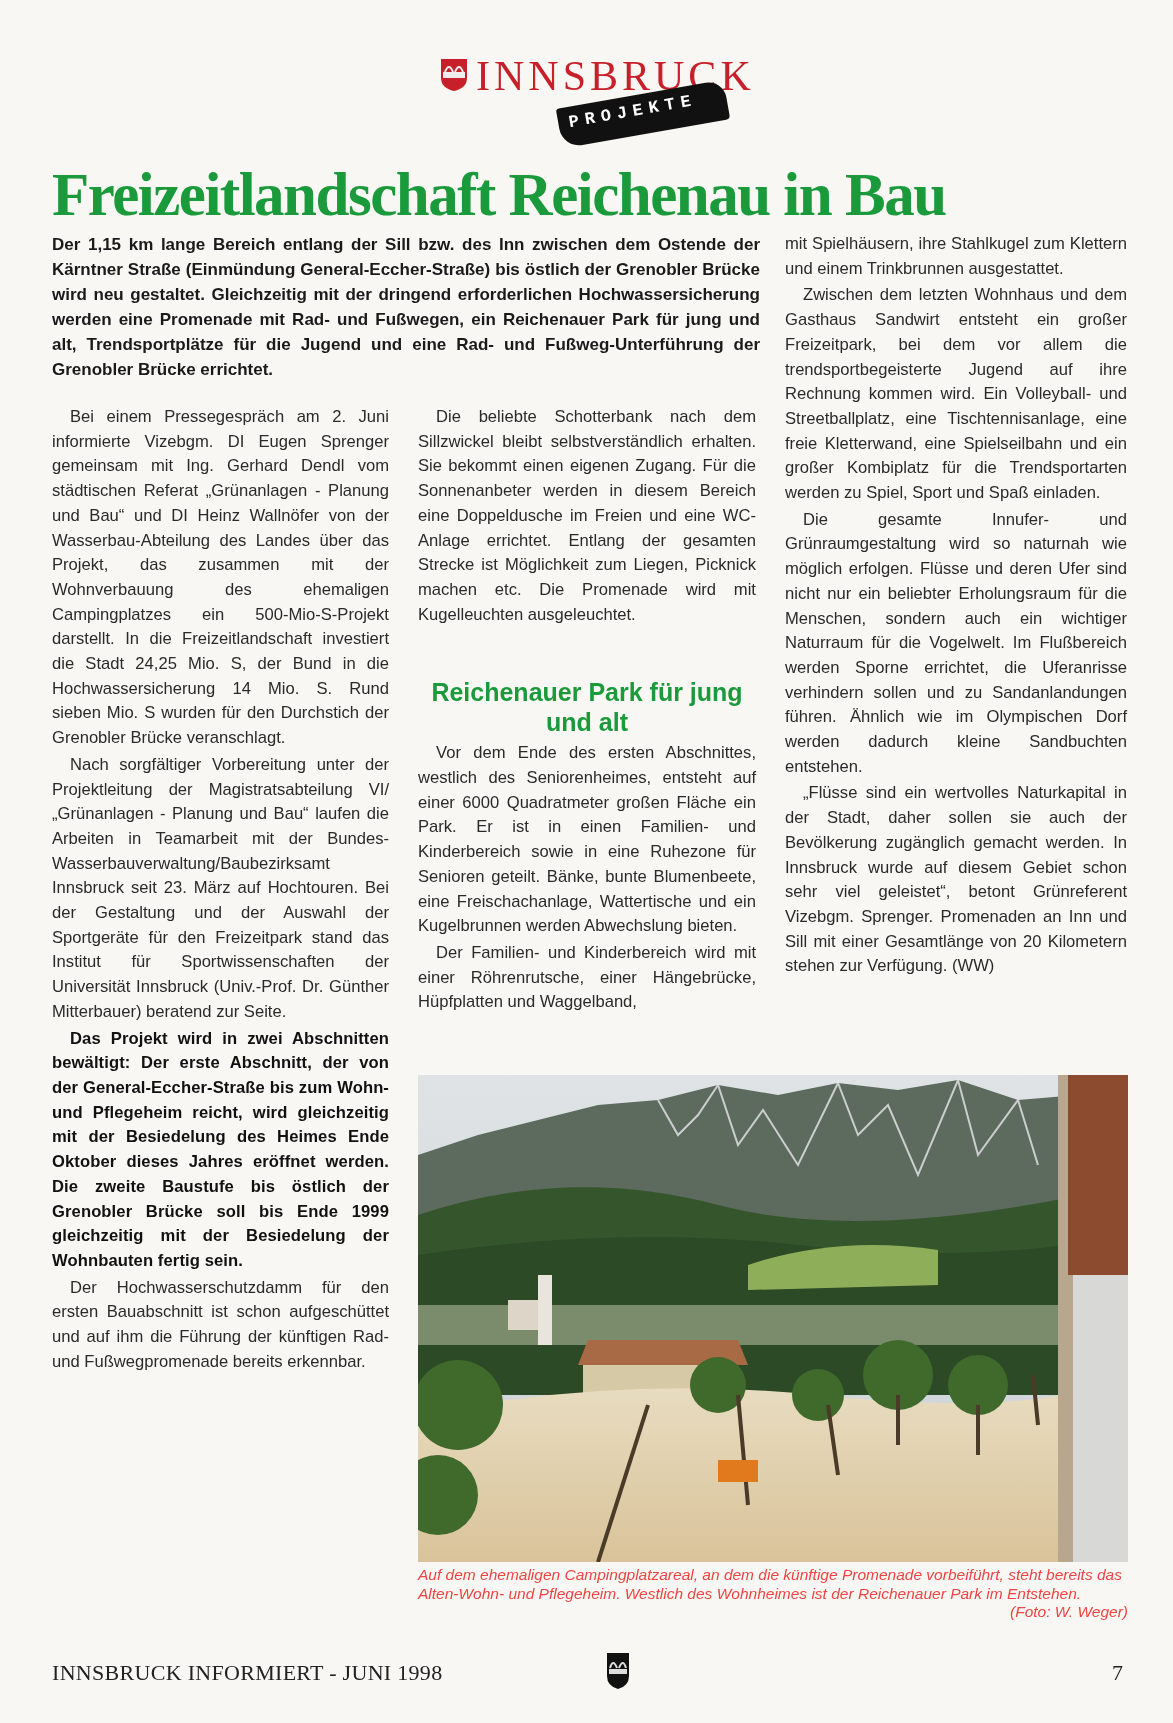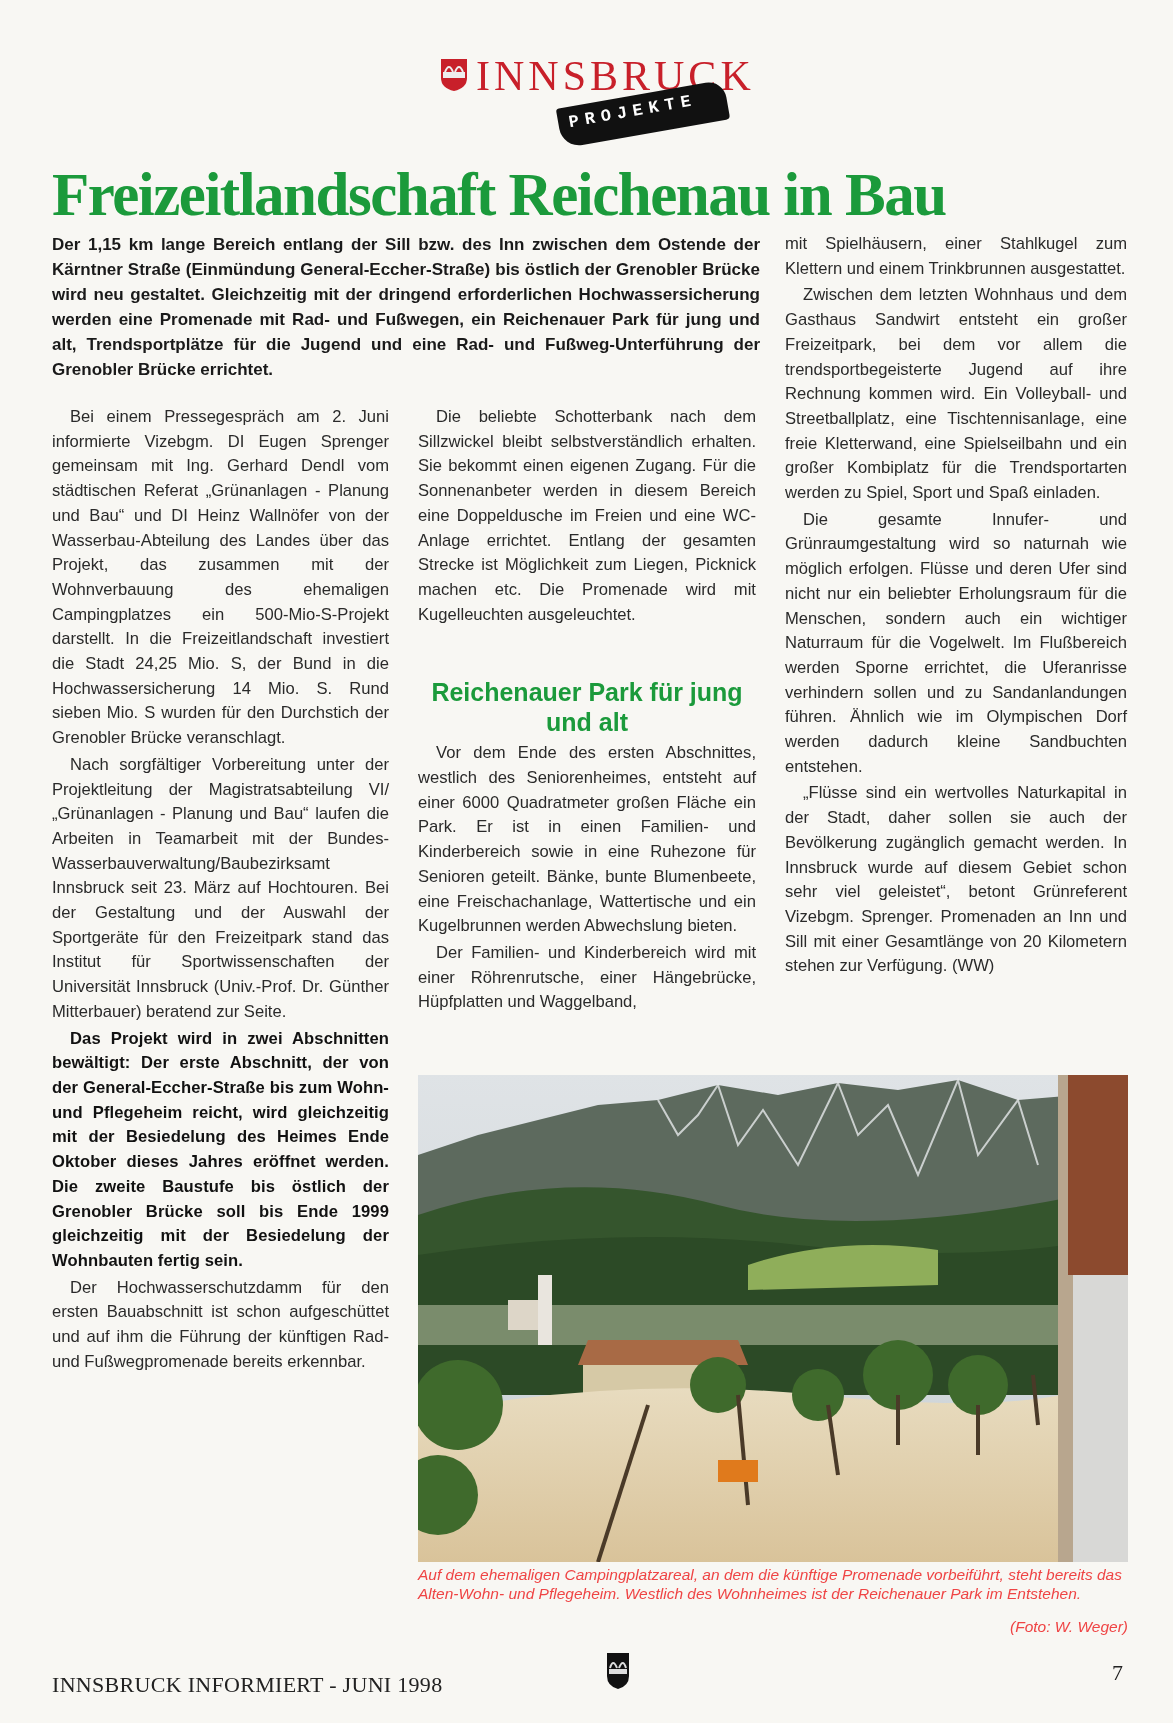--- a/index.html
+++ b/index.html
@@ -22,23 +22,23 @@
   .col p { margin:0 0 2px 0; text-indent:18px; }
   .col p.bold { font-weight:bold; color:#111; letter-spacing:0.1px; }
   #col1 { left:52px; top:405px; width:337px; }
   #col2 { left:418px; top:405px; width:338px; }
   #col3 { left:785px; top:232px; width:342px; }
 
   #subhead { font-size:25px; font-weight:bold; color:#1b9a3b; text-align:center; line-height:30px; margin:50px 0 4px 0; }
 
   #photo { left:418px; top:1075px; width:710px; height:487px; overflow:hidden; background:#8aa070; }
   #caption { left:418px; top:1566px; width:710px; font-style:italic; font-size:15.5px; line-height:18.5px; color:#ef4444; }
-  #caption .credit { float:right;margin-top:15px; }
+  #caption .credit { float:right; }
 
-  #footer-left { left:52px; top:1660px; font-family:"Liberation Serif", serif; font-size:22px; color:#222; letter-spacing:0.3px;margin-top:12px; }
+  #footer-left { left:52px; top:1660px; font-family:"Liberation Serif", serif; font-size:22px; color:#222; letter-spacing:0.3px; }
   #footer-crest { left:606px; top:1652px; width:24px; height:38px; }
   #page-number { left:1112px; top:1660px; font-family:"Liberation Serif", serif; font-size:22px; color:#222; }
 </style>
 </head>
 <body>
 
 <div id="masthead" class="abs">
   <svg id="crest" viewBox="0 0 28 34">
     <path d="M1 1 H27 V20 Q27 30 14 33 Q1 30 1 20 Z" fill="#c8202a"></path>
     <rect x="3" y="14" width="22" height="6" fill="#eee"></rect>
@@ -61,21 +61,21 @@
 </div>
 
 <div id="col2" class="abs col">
   <p>Die beliebte Schotterbank nach dem Sillzwickel bleibt selbstverständlich erhalten. Sie bekommt einen eigenen Zugang. Für die Sonnenanbeter werden in diesem Bereich eine Doppeldusche im Freien und eine WC-Anlage errichtet. Entlang der gesamten Strecke ist Möglichkeit zum Liegen, Picknick machen etc. Die Promenade wird mit Kugelleuchten ausgeleuchtet.</p>
   <div id="subhead">Reichenauer Park für jung und alt</div>
   <p>Vor dem Ende des ersten Abschnittes, westlich des Seniorenheimes, entsteht auf einer 6000 Quadratmeter großen Fläche ein Park. Er ist in einen Familien- und Kinderbereich sowie in eine Ruhezone für Senioren geteilt. Bänke, bunte Blumenbeete, eine Freischachanlage, Wattertische und ein Kugelbrunnen werden Abwechslung bieten.</p>
   <p>Der Familien- und Kinderbereich wird mit einer Röhrenrutsche, einer Hängebrücke, Hüpfplatten und Waggelband,</p>
 </div>
 
 <div id="col3" class="abs col">
-  <p style="text-indent:0">mit Spielhäusern, einer Stahlkugel zum Klettern und einem Trinkbrunnen ausgestattet.</p>
+  <p style="text-indent:0">mit Spielhäusern, ihre Stahlkugel zum Klettern und einem Trinkbrunnen ausgestattet.</p>
   <p>Zwischen dem letzten Wohnhaus und dem Gasthaus Sandwirt entsteht ein großer Freizeitpark, bei dem vor allem die trendsportbegeisterte Jugend auf ihre Rechnung kommen wird. Ein Volleyball- und Streetballplatz, eine Tischtennisanlage, eine freie Kletterwand, eine Spielseilbahn und ein großer Kombiplatz für die Trendsportarten werden zu Spiel, Sport und Spaß einladen.</p>
   <p>Die gesamte Innufer- und Grünraumgestaltung wird so naturnah wie möglich erfolgen. Flüsse und deren Ufer sind nicht nur ein beliebter Erholungsraum für die Menschen, sondern auch ein wichtiger Naturraum für die Vogelwelt. Im Flußbereich werden Sporne errichtet, die Uferanrisse verhindern sollen und zu Sandanlandungen führen. Ähnlich wie im Olympischen Dorf werden dadurch kleine Sandbuchten entstehen.</p>
   <p>„Flüsse sind ein wertvolles Naturkapital in der Stadt, daher sollen sie auch der Bevölkerung zugänglich gemacht werden. In Innsbruck wurde auf diesem Gebiet schon sehr viel geleistet“, betont Grünreferent Vizebgm. Sprenger. Promenaden an Inn und Sill mit einer Gesamtlänge von 20 Kilometern stehen zur Verfügung. (WW)</p>
 </div>
 
 <div id="photo" class="abs">
   <svg width="710" height="487" viewBox="0 0 710 487">
     <defs>
       <linearGradient id="sky" x1="0" y1="0" x2="0" y2="1">
         <stop offset="0" stop-color="#dfe3e6"></stop>

